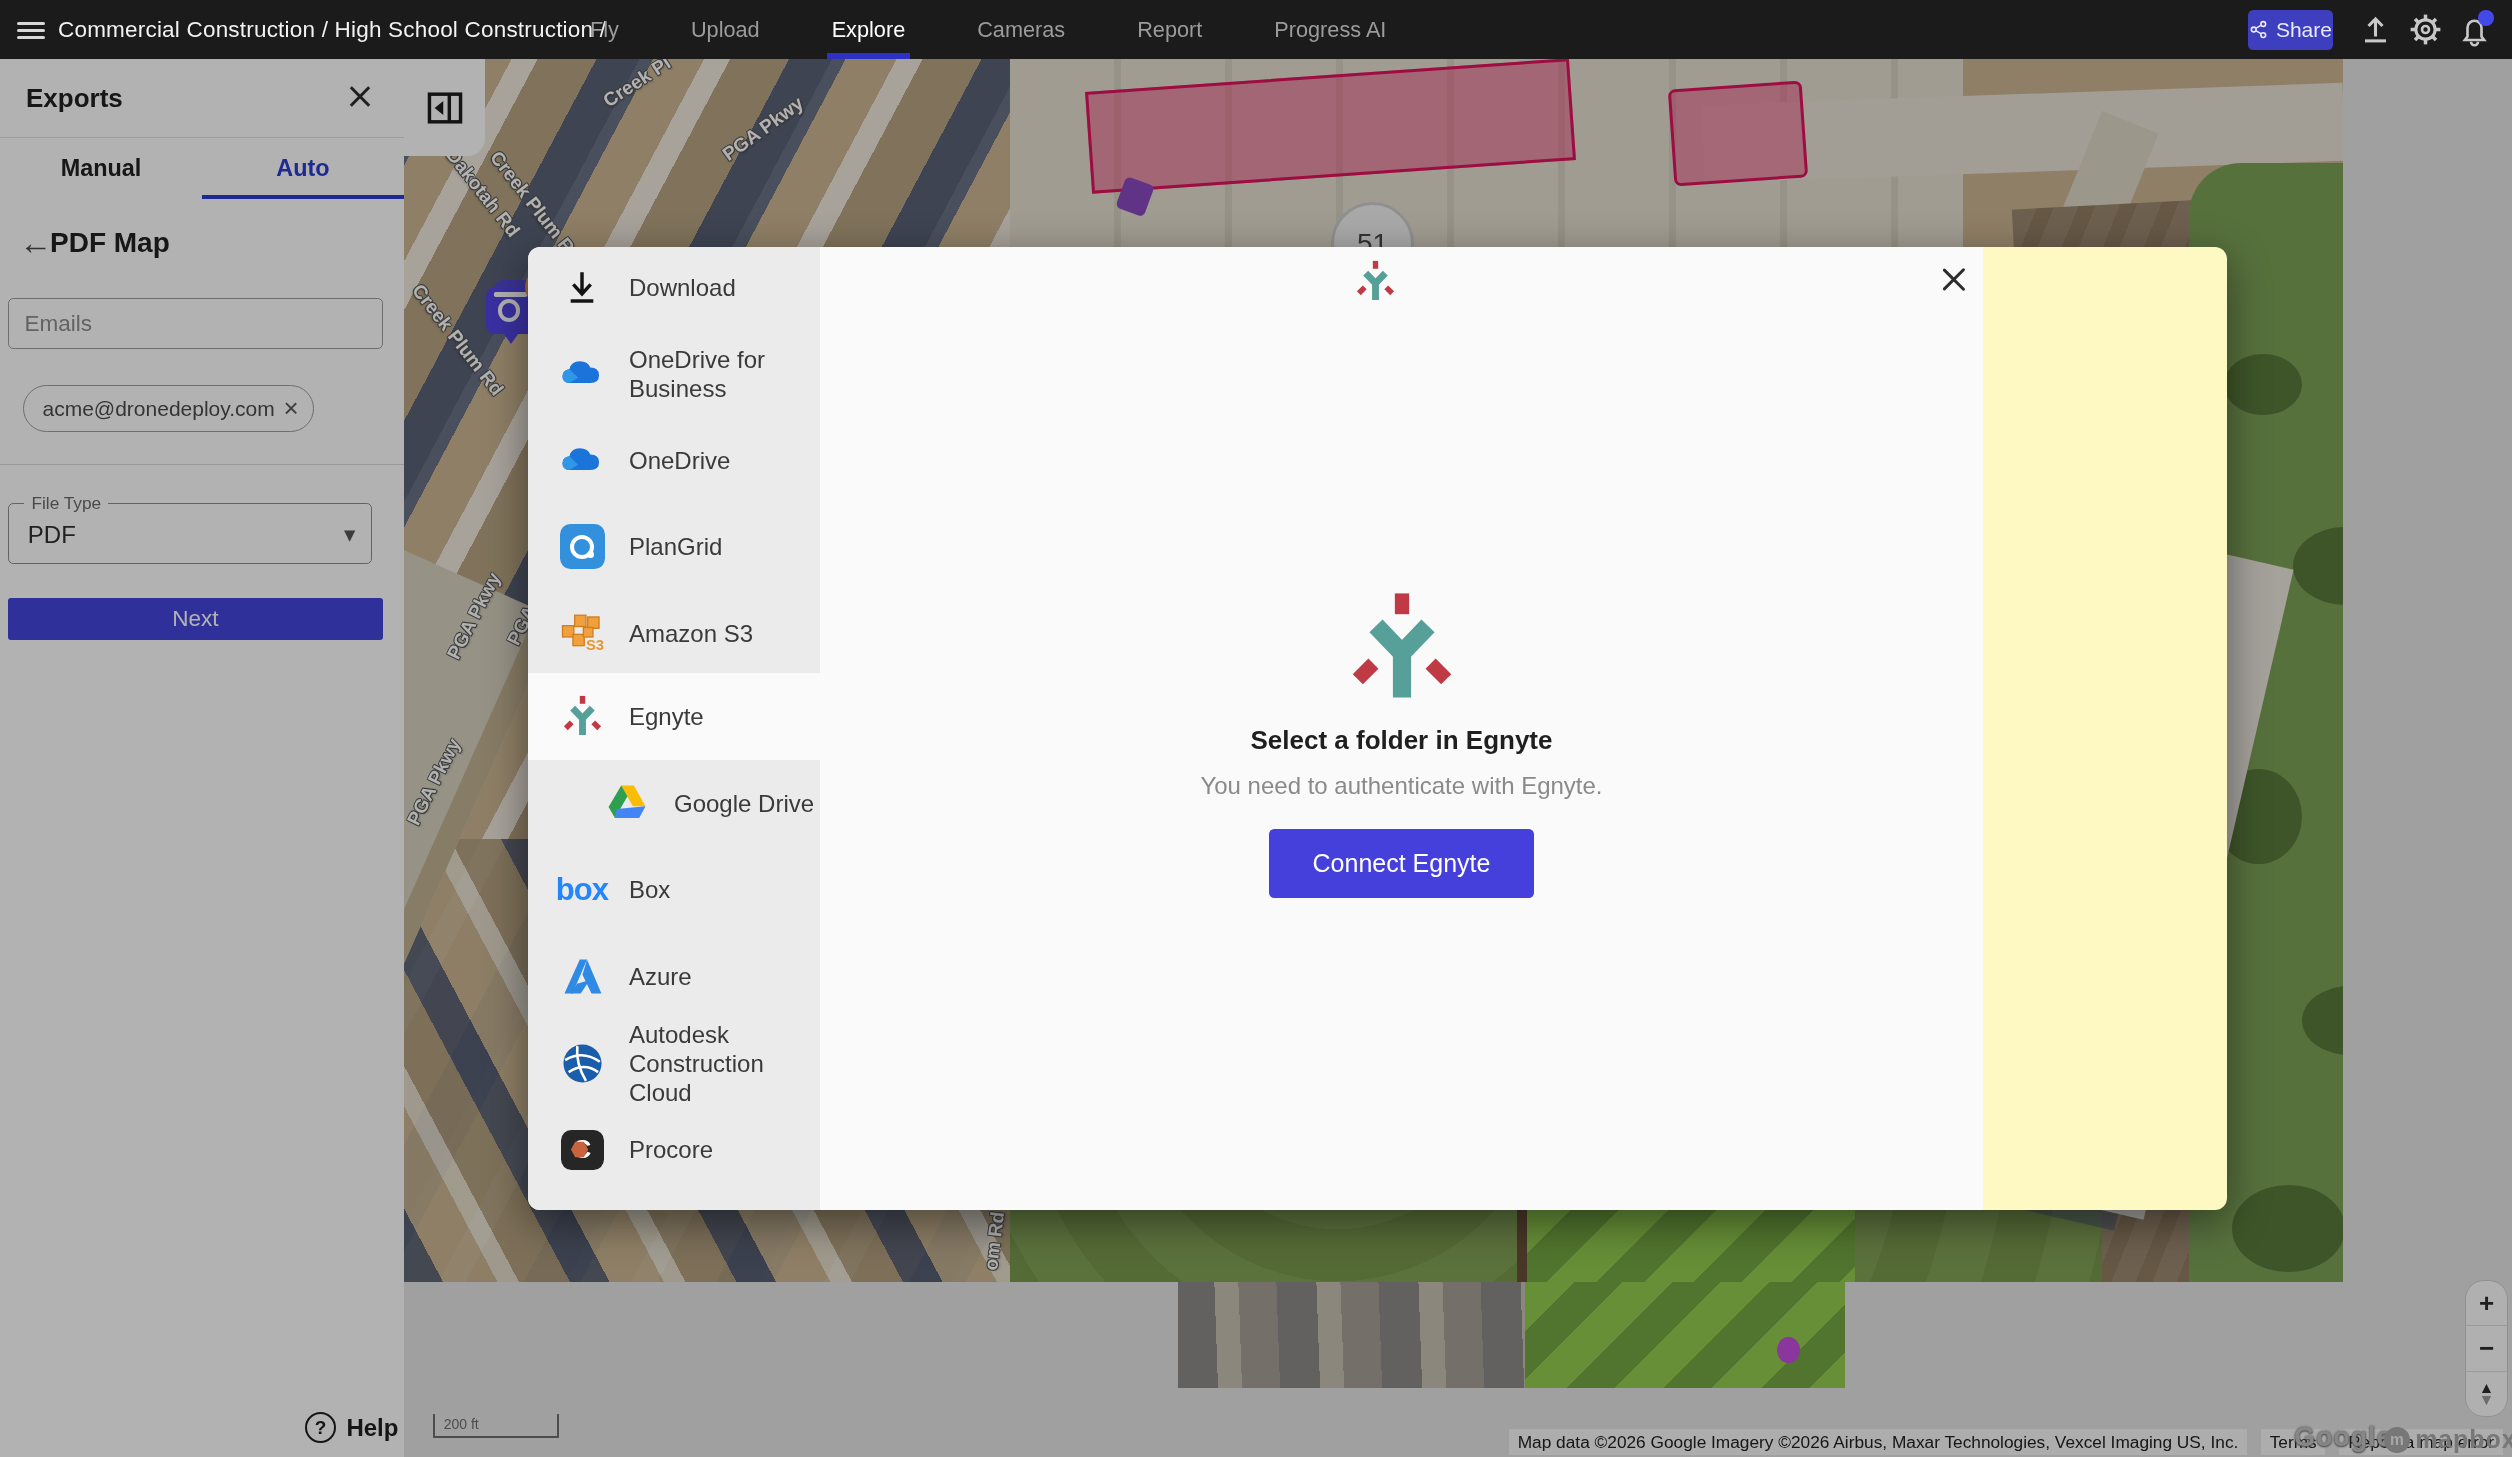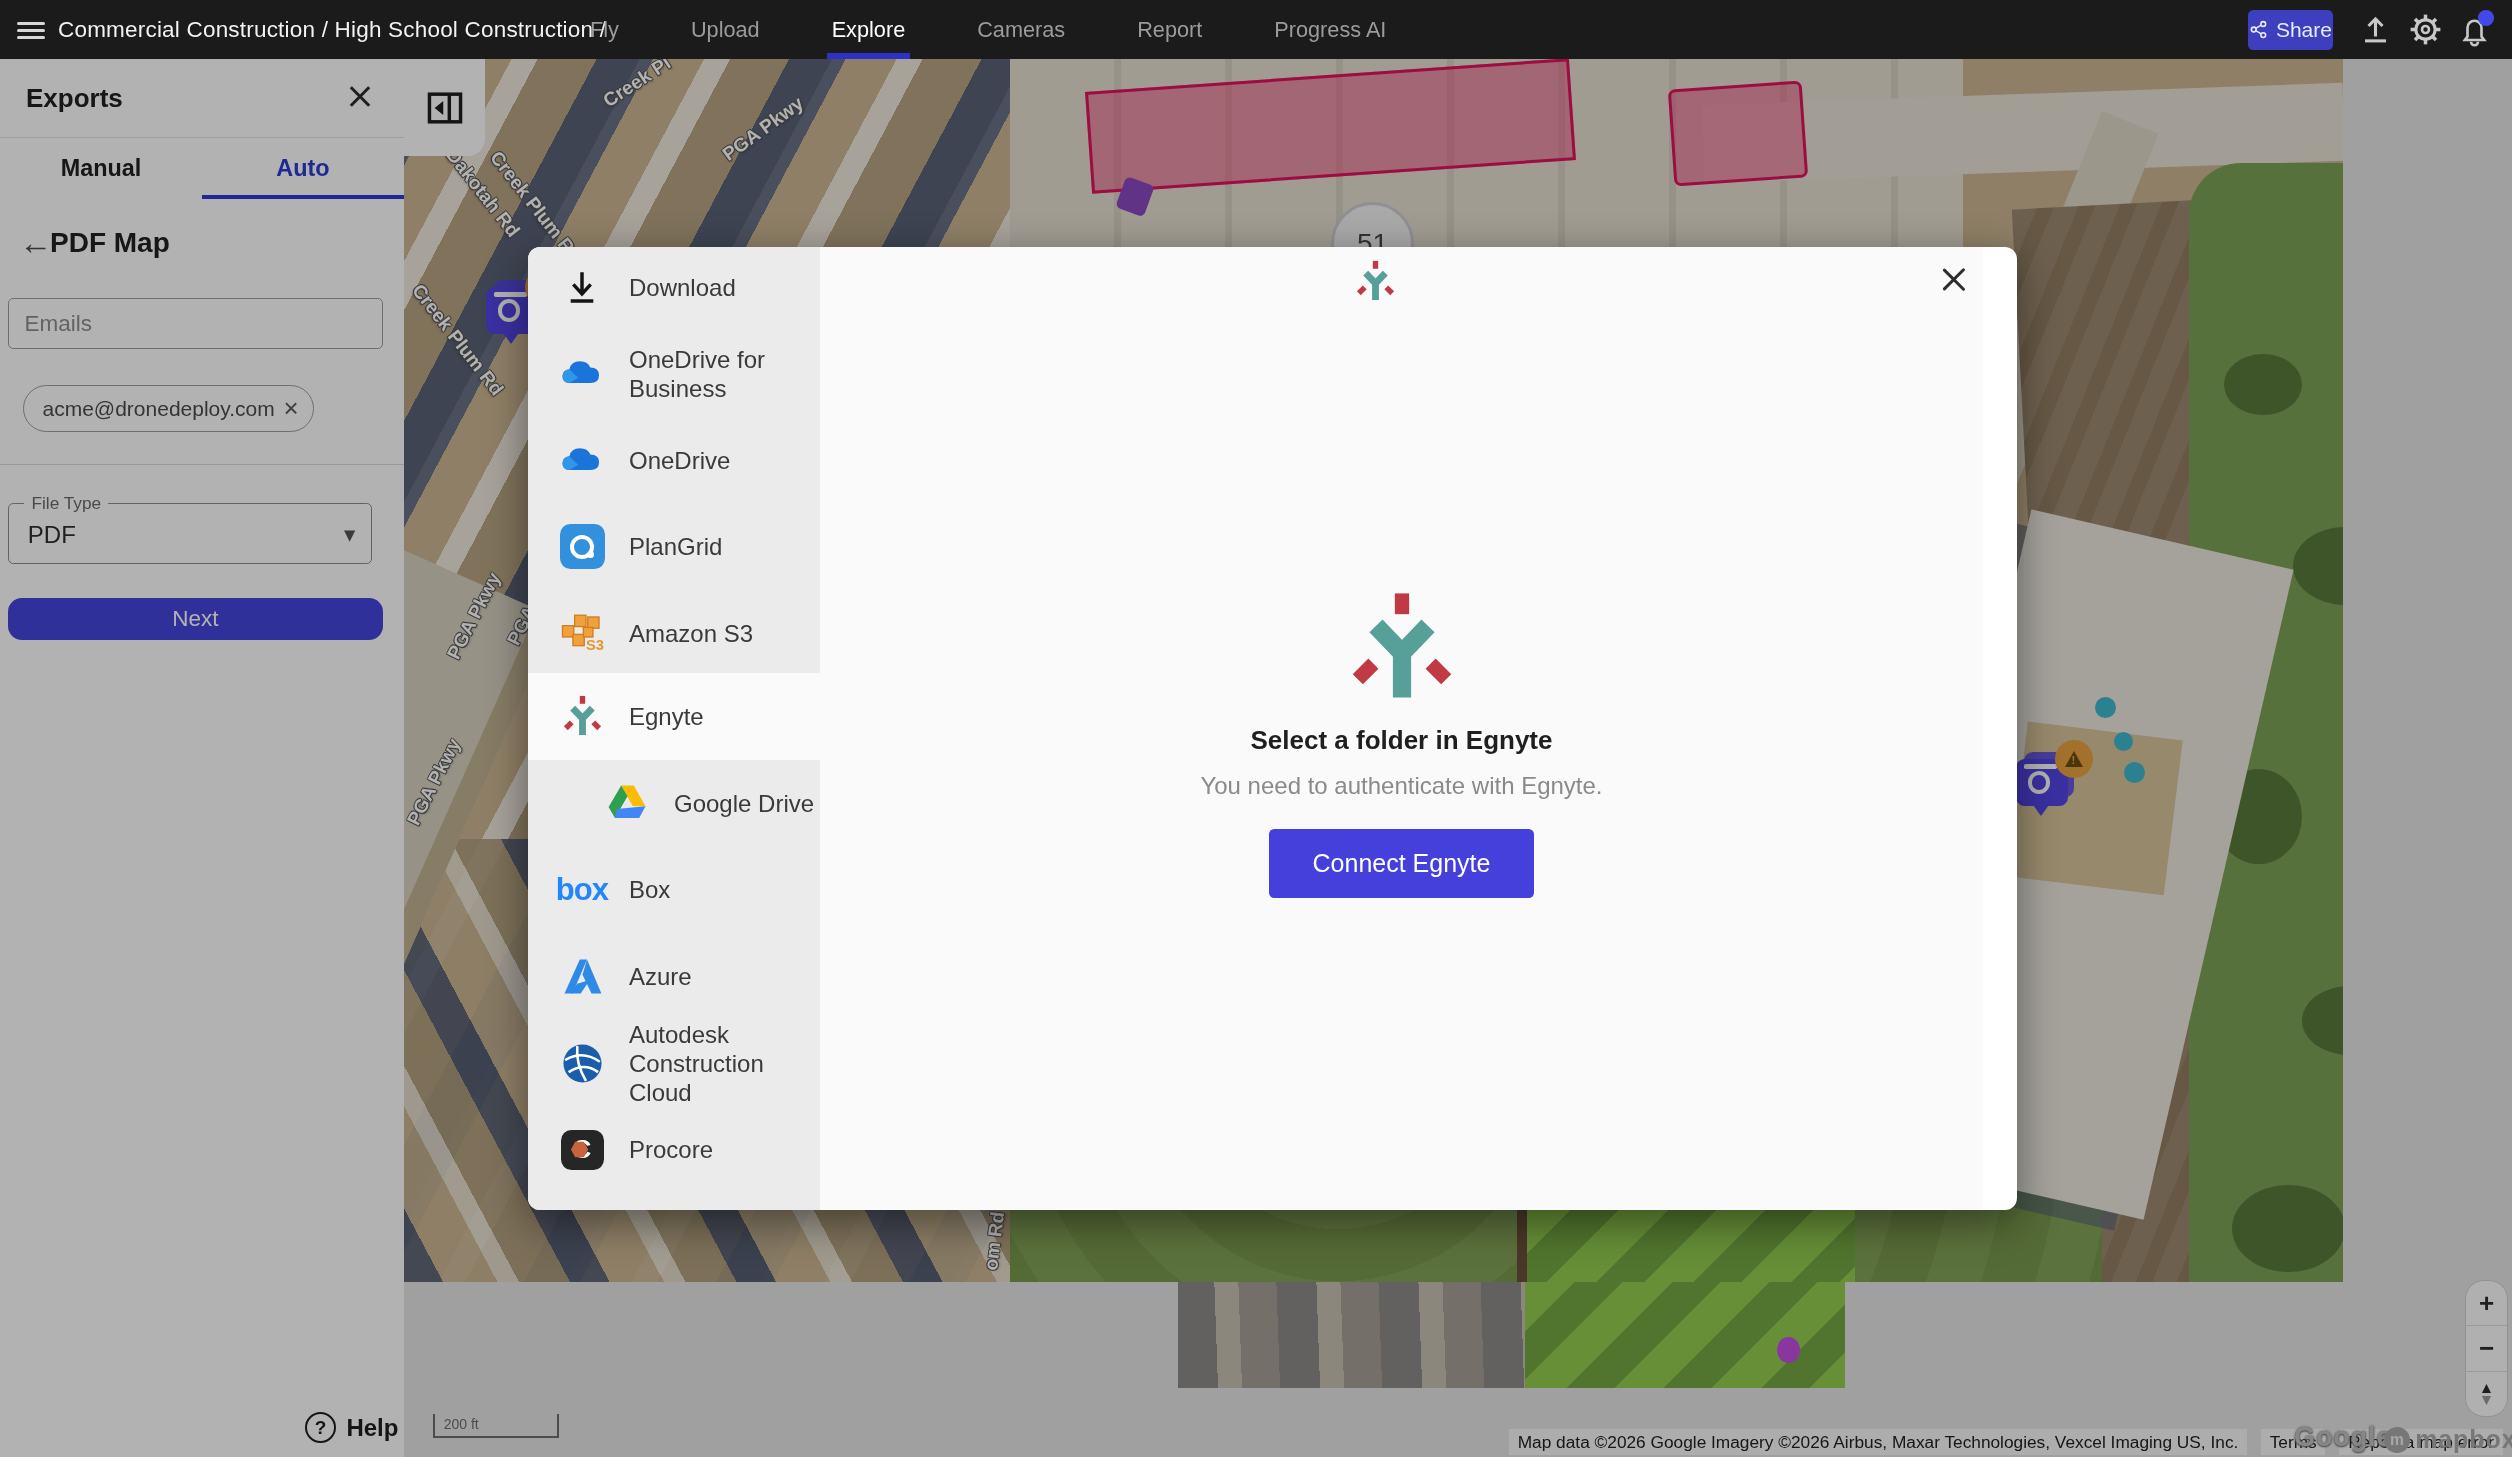--- a/index.html
+++ b/index.html
@@ -36,21 +36,21 @@
   .emails-input { position:absolute; left:7.8px; top:239px; width:375px; height:51px; border:1.3px solid #9e9e9e; border-radius:5.2px; background:#fff; font-size:22.5px; color:#333; padding:0 15.6px; font-family:"Liberation Sans",sans-serif; outline:none; }
   .emails-input::placeholder { color:#8f8f8f; }
   .chip { position:absolute; left:22.5px; top:326px; height:47px; border:1.3px solid #9e9e9e; border-radius:24px; display:inline-flex; align-items:center; padding:0 14px 0 19px; gap:8.7px; background:#fff; }
   .chip-label { font-size:21px; color:#4c4c4c; }
   .chip-x { font-size:26px; color:#5a5a5a; cursor:pointer; line-height:21px; }
   .panel-divider { position:absolute; left:0px; top:405px; width:404px; height:0.9px; background:#dcdcdc; }
   .filetype { position:absolute; left:7.8px; top:444px; width:364px; height:61px; border:1.3px solid #8f8f8f; border-radius:5.2px; }
   .filetype-label { position:absolute; left:15.6px; top:-11.3px; background:#ffffff; padding:0 7px; font-size:17.3px; color:#6a6a6a; }
   .filetype-value { position:absolute; left:19px; top:16.5px; font-size:24px; color:#2f2f2f; }
   .filetype-caret { position:absolute; right:15.6px; top:17.3px; font-size:22.5px; color:#555; }
-  .next-btn { position:absolute; left:7.8px; top:539px; width:375px; height:42px; background:#4646dd; border:none; border-radius:14px; color:#fff; font-size:22.5px; font-family:"Liberation Sans",sans-serif; cursor:pointer; }
+  .next-btn { position:absolute; left:7.8px; top:539px; width:375px; height:42px; background:#4646dd; border:none; border-radius:3px; color:#fff; font-size:22.5px; font-family:"Liberation Sans",sans-serif; cursor:pointer; }
   .help { position:absolute; left:305px; top:1353px; display:flex; align-items:center; gap:10.4px; cursor:pointer; }
   .help-q { width:31px; height:31px; border:2.6px solid #1f1f1f; border-radius:50%; display:flex; align-items:center; justify-content:center; font-size:19px; font-weight:bold; color:#1f1f1f; }
   .help-label { font-size:24px; font-weight:bold; color:#1f1f1f; }
 
   
   .map-bg { position:absolute; left:404px; top:59px; width:1939px; height:1223px; background:#cdb793; overflow:hidden; z-index:5; }
   .suburb { position:absolute; left:0; top:0; width:745px; height:1223px;
     background: repeating-linear-gradient(118deg, #5a6276 0 38px, #6b7287 38px 50px, #cdb793 50px 95px, #efe9dd 95px 118px, #b9a583 118px 170px);
   }
   .suburb2 { position:absolute; left:0; top:780px; width:866px; height:444px;
@@ -112,21 +112,21 @@
   .attrib .lnk { cursor:pointer; }
   .glogo { position:absolute; left:2294px; top:1422px; font-size:27px; font-weight:bold; color:#c2c2c2; letter-spacing:0.9px; text-shadow:0 0 2.6px #777, 0 0.9px 1.7px #666; z-index:40; }
   .mblogo { position:absolute; left:2384px; top:1425px; display:flex; align-items:center; gap:5.2px; z-index:40; }
   .mblogo .mbc { width:26px; height:26px; border-radius:50%; background:#ababab; color:#efefef; display:flex; align-items:center; justify-content:center; font-size:15.6px; font-weight:bold; }
   .mblogo .mbt { font-size:25px; font-weight:bold; color:#ababab; letter-spacing:0.9px; }
 
   .panel-toggle { position:absolute; left:404px; top:59px; width:81px; height:97px; background:#ffffff; border-radius:0 0 17.3px 0; z-index:30; display:flex; align-items:center; justify-content:center; cursor:pointer; }
 
   
   .overlay { position:absolute; left:0; top:59px; width:2512px; height:1398px; background:rgba(0,0,0,0.30); z-index:50; }
-  .modal { position:absolute; left:528px; top:247px; width:1489px; height:963px; background:#ffffff; border-radius:12px; box-shadow:0 12px 43px rgba(0,0,0,0.45); z-index:100; overflow:hidden; }
+  .modal { position:absolute; left:528px; top:247px; width:1699px; height:963px; background:#fef9c3; border-radius:12px; box-shadow:0 12px 43px rgba(0,0,0,0.45); z-index:100; overflow:hidden; }
   .dest-list { position:absolute; left:0; top:0; width:292px; height:963px; background:#ebebeb; }
   .dest-row { position:absolute; left:0; width:292px; height:87px; display:flex; align-items:center; cursor:pointer; }
   .dest-row.selected { background:#fafafa; }
   .dest-icon { position:absolute; left:29.5px; width:49px; height:49px; display:flex; align-items:center; justify-content:center;text-align:right; }
   .dest-label { position:absolute; left:101px; width:173px; font-size:24px; line-height:29px; color:#3a3a3a; }
   .modal-right { position:absolute; left:292px; top:0; width:1163px; height:963px; background:#fafafa; }
   .modal-close { position:absolute; left:1407px; top:14px; width:38px; height:38px; cursor:pointer; }
   .modal-close:before, .modal-close:after { content:""; position:absolute; left:4.3px; top:17.3px; width:29.5px; height:3px; background:#2d2d2d; border-radius:1.7px; }
   .modal-close:before { transform:rotate(45deg); } .modal-close:after { transform:rotate(-45deg); }
   .mini-logo { position:absolute; left:823px; top:10.4px; width:49px; height:49px; }

